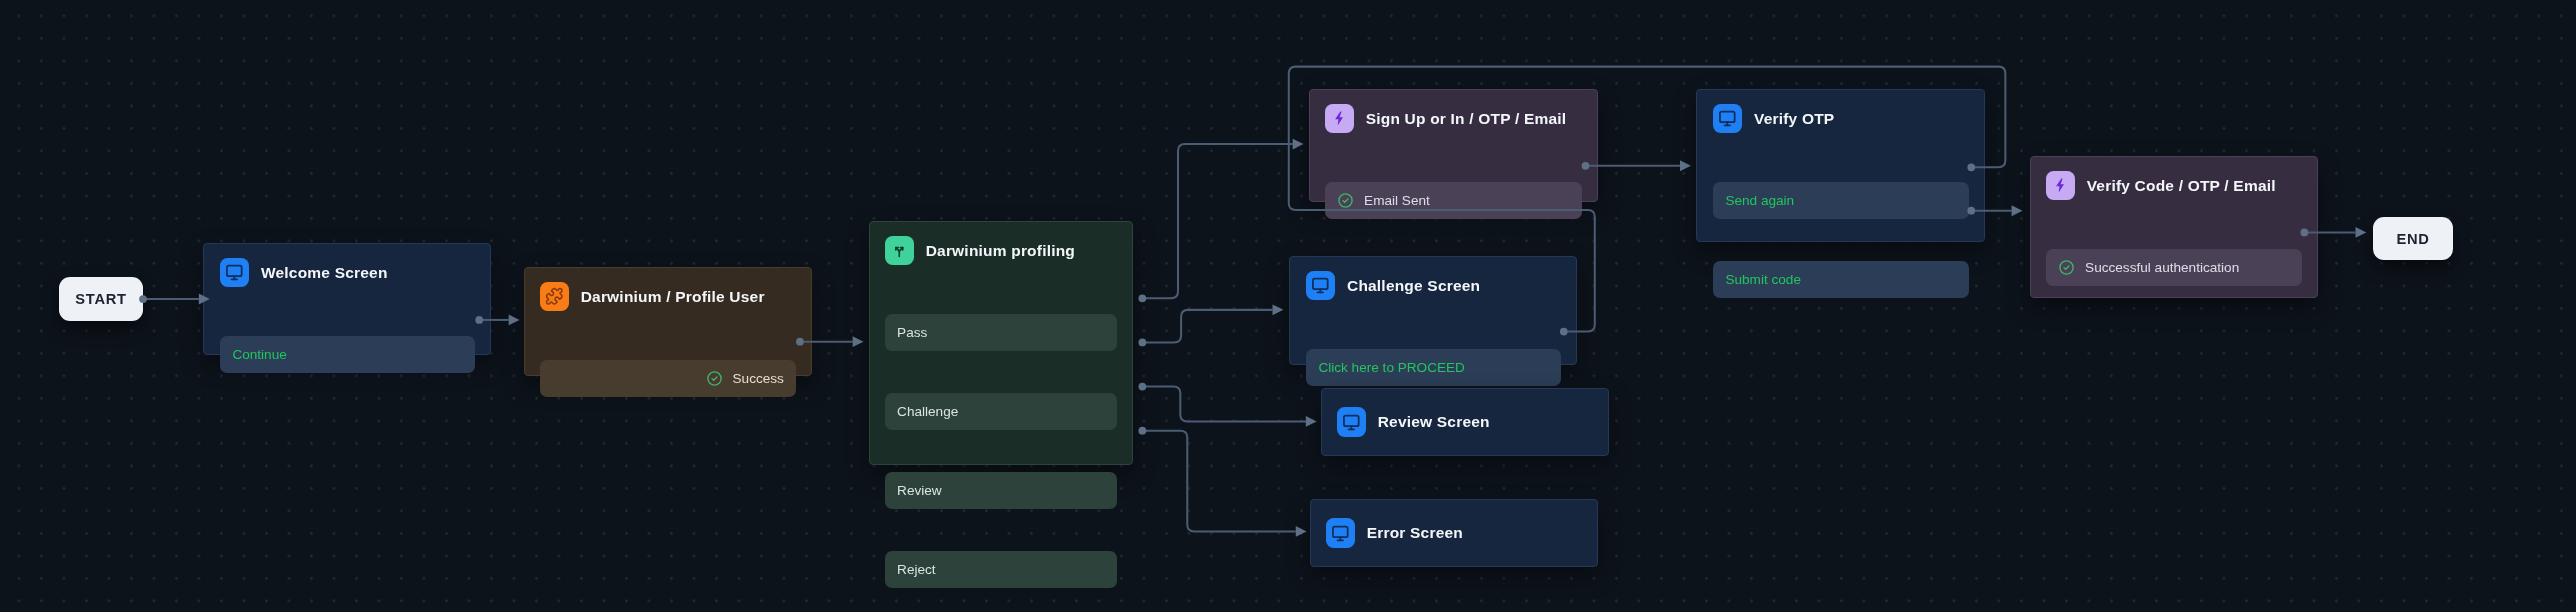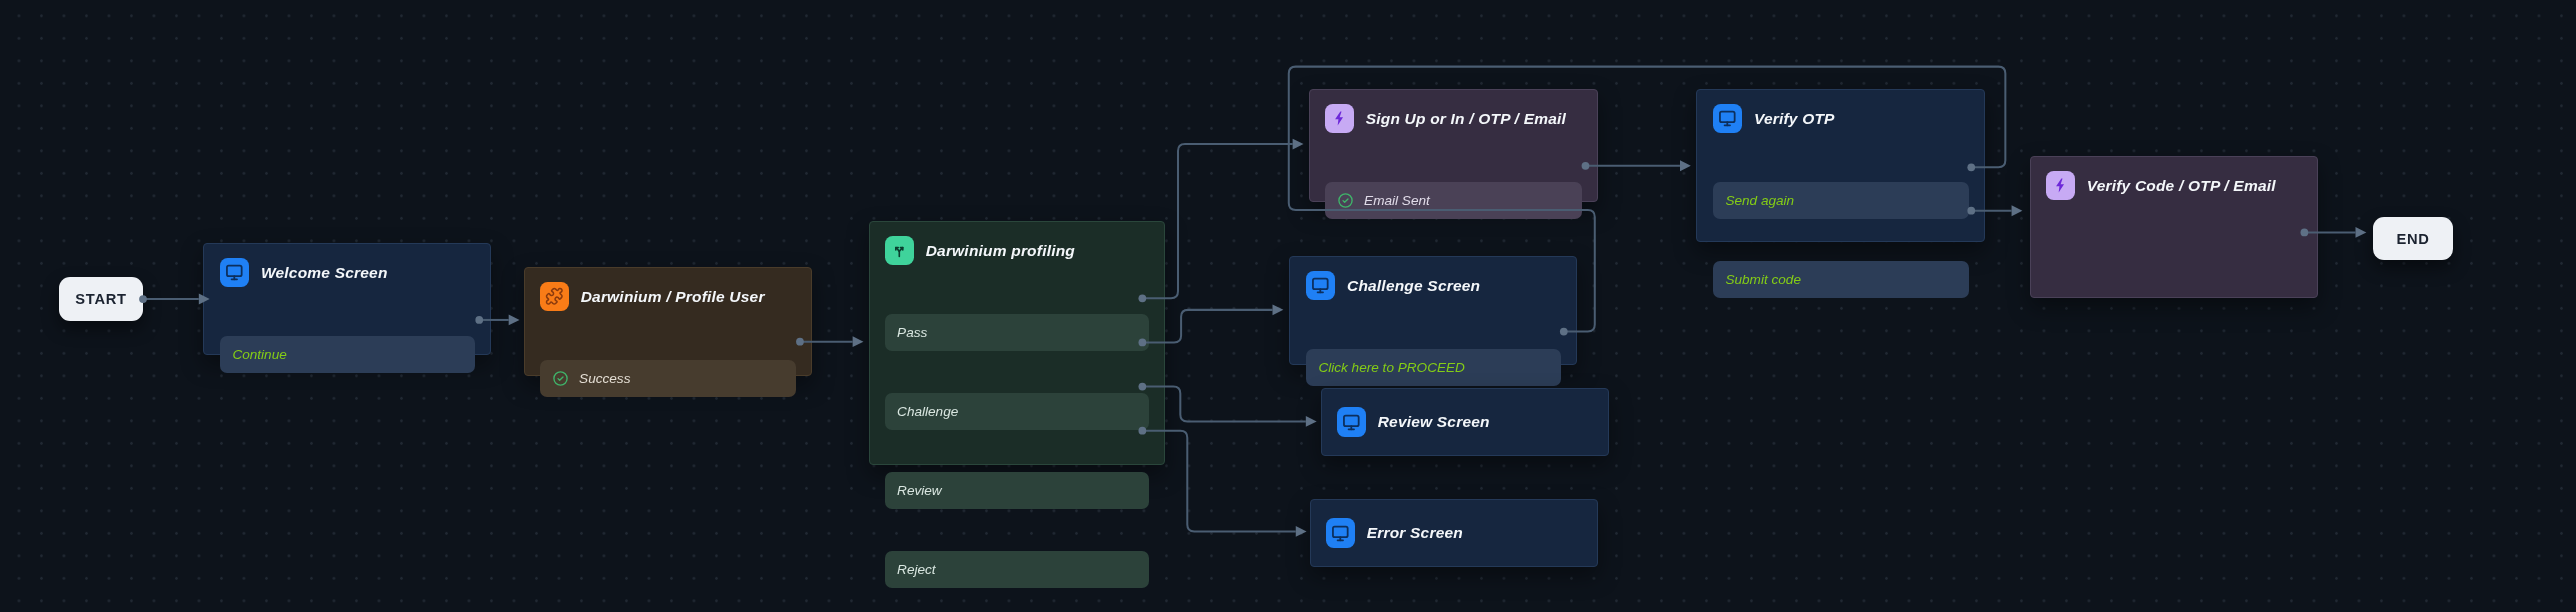--- a/index.html
+++ b/index.html
@@ -6,38 +6,37 @@
   .canvas{
     position:relative;width:2576px;height:612px;overflow:hidden;
     background-color:#0d131b;
     background-image:radial-gradient(circle,rgba(150,170,195,.14) 1.2px,transparent 1.5px);
     background-size:22.5px 22.5px;background-position:7.7px 4.6px;
     font-family:"Liberation Sans",sans-serif;
   }
   .node{
     position:absolute;border-radius:4px;padding:14px 14.7px;box-sizing:border-box;
     box-shadow:0 9.3px 22px rgba(0,0,0,.38);
-    font-style:italic;
   }
   .node-head{display:flex;align-items:center;gap:11.6px;height:29.4px;margin-bottom:14px;}
   .node.compact{display:flex;align-items:center;padding:14px 14.7px;}
   .node.compact .node-head{margin-bottom:0;text-align:right;}
   .title{font-size:15.5px;font-weight:700;color:#f4f7fa;letter-spacing:0.2px;white-space:nowrap;}
   .rows{display:flex;flex-direction:column;gap:7px;}
   .row{height:37px;border-radius:7px;display:flex;align-items:center;gap:10px;
        padding:0 12.4px;font-size:13.6px;box-sizing:border-box;margin-top:35px;}
   .tile{width:29.4px;height:29.4px;border-radius:7.7px;display:flex;align-items:center;
         justify-content:center;flex:none;}
   .tile svg{display:block;}
   .check{display:flex;flex:none;}
   
   .navy{background:#16263f;border:0.8px solid #243958;padding-left:16px;}
-  .navy .row{background:#2c3d57;color:#84cc16;}
+  .navy .row{background:#2c3d57;color:#22c55e;}
   .brown{background:#352b20;border:0.8px solid #4a3c2a;}
-  .brown .row{background:#473c2e;color:#e4ded4;}
+  .brown .row{background:#473c2e;color:#e4ded4;justify-content:flex-end;}
   .green{background:#1b2d27;border:0.8px solid #2a463b;}
   .green .row{background:#2c423a;color:#d9e6e0;}
   .purple{background:#362d41;border:0.8px solid #4a4158;}
   .purple .row{background:#4a4156;color:#e0dbe8;}
   .tile.blue{background:#1f80f5;}
   .tile.orange{background:#f97c17;}
   .tile.emerald{background:#3fd39b;}
   .tile.lavender{background:#c7aaf4;}
   .terminal{
     position:absolute;background:#eef1f5;color:#1b2330;border-radius:11px;
@@ -86,21 +85,21 @@
           <svg width="17" height="17" viewBox="0 0 24 24" fill="none" stroke="#3fb46a" stroke-width="1.9" stroke-linecap="round" stroke-linejoin="round">
               <circle cx="12" cy="12" r="9.3"></circle>
               <path d="m8.5 12.2 2.3 2.3 4.7-4.7"></path>
             </svg>
         </span>
         <span>Success</span>
       </div>
     </div>
   </div>
 
-  <div class="node green" style="left:869px;top:221px;width:296px;height:244px">
+  <div class="node green" style="left:869px;top:221px;width:264px;height:244px">
     <div class="node-head">
       <span class="tile emerald">
         <svg width="18.6" height="18.6" viewBox="0 0 24 24" fill="none" stroke="#0a3d2e" stroke-width="2.1" stroke-linecap="round" stroke-linejoin="round">
             <path d="M12 20v-7"></path>
             <path d="M12 13 7.6 8.6"></path>
             <path d="M7.5 11.6V8.5h3.1"></path>
             <path d="M12 13l4.4-4.4"></path>
             <path d="M16.5 11.6V8.5h-3.1"></path>
           </svg>
       </span>
@@ -166,20 +165,31 @@
   </div>
 
   <div class="node purple" style="left:2030px;top:156px;width:288px;height:142px">
     <div class="node-head">
       <span class="tile lavender">
         <svg width="17" height="17" viewBox="0 0 24 24" fill="#6d28d9">
             <path d="M13.2 2 5.8 13.1h4.7L9.4 22l7.6-11.6h-4.8L14.9 2Z"></path>
           </svg>
       </span>
       <span class="title">Verify Code / OTP / Email</span>
+    </div>
+    <div class="rows">
+      <div class="row">
+        <span class="check">
+          <svg width="17" height="17" viewBox="0 0 24 24" fill="none" stroke="#3fb46a" stroke-width="1.9" stroke-linecap="round" stroke-linejoin="round">
+              <circle cx="12" cy="12" r="9.3"></circle>
+              <path d="m8.5 12.2 2.3 2.3 4.7-4.7"></path>
+            </svg>
+        </span>
+        <span>Successful authentication</span>
+      </div>
     </div>
   </div>
 
   <div class="node navy" style="left:1289px;top:256px;width:288px;height:109px">
     <div class="node-head">
       <span class="tile blue">
         <svg width="18.6" height="18.6" viewBox="0 0 24 24" fill="none" stroke="#0c2f5e" stroke-width="2.3" stroke-linecap="round" stroke-linejoin="round">
             <rect x="2.5" y="3.5" width="19" height="13.5" rx="2.2"></rect>
             <path d="M8.5 21h7"></path>
             <path d="M12 17v4"></path>

